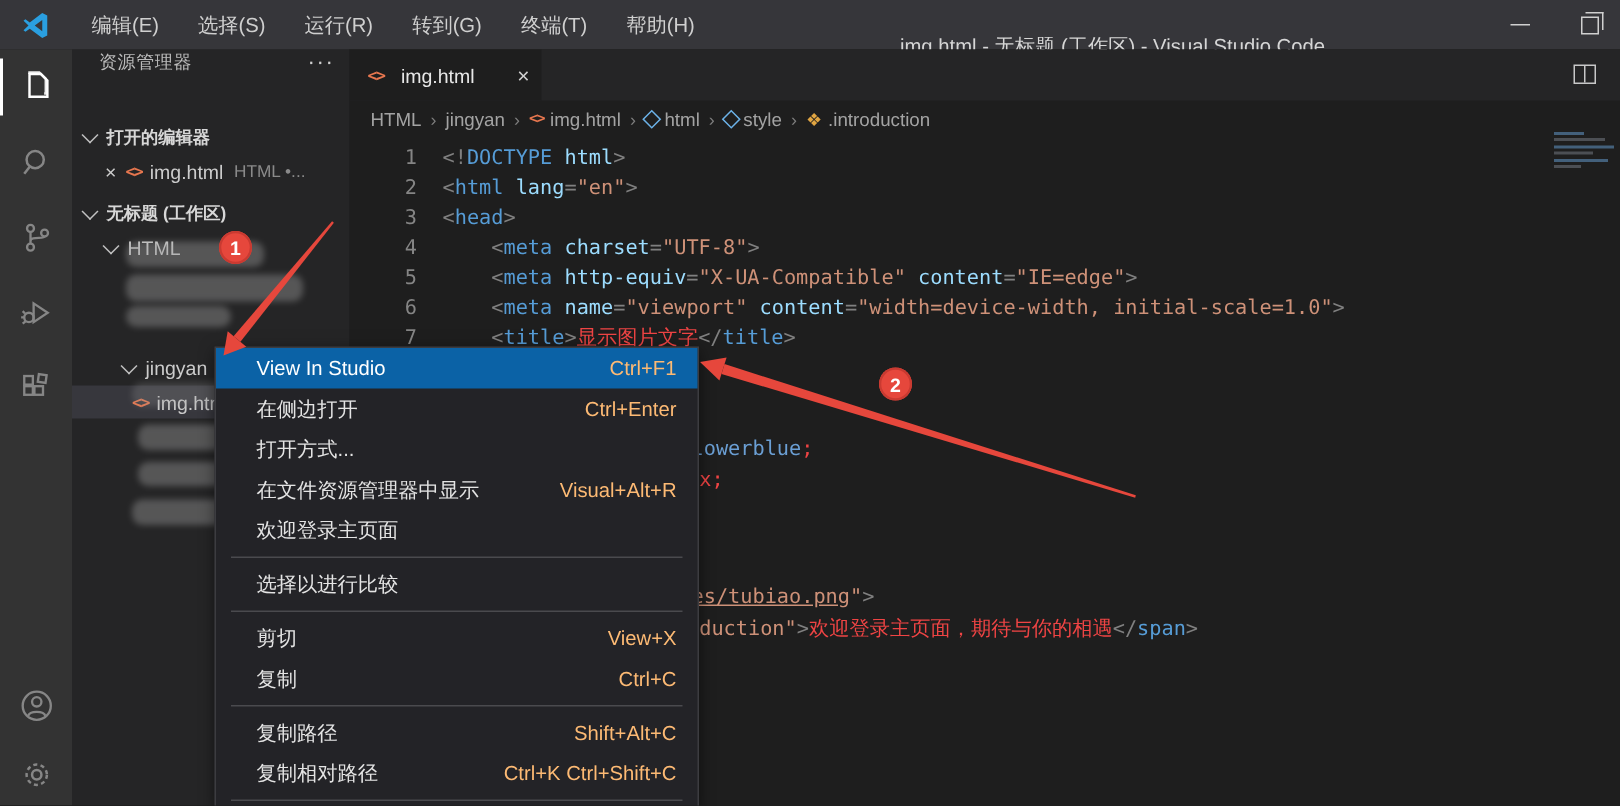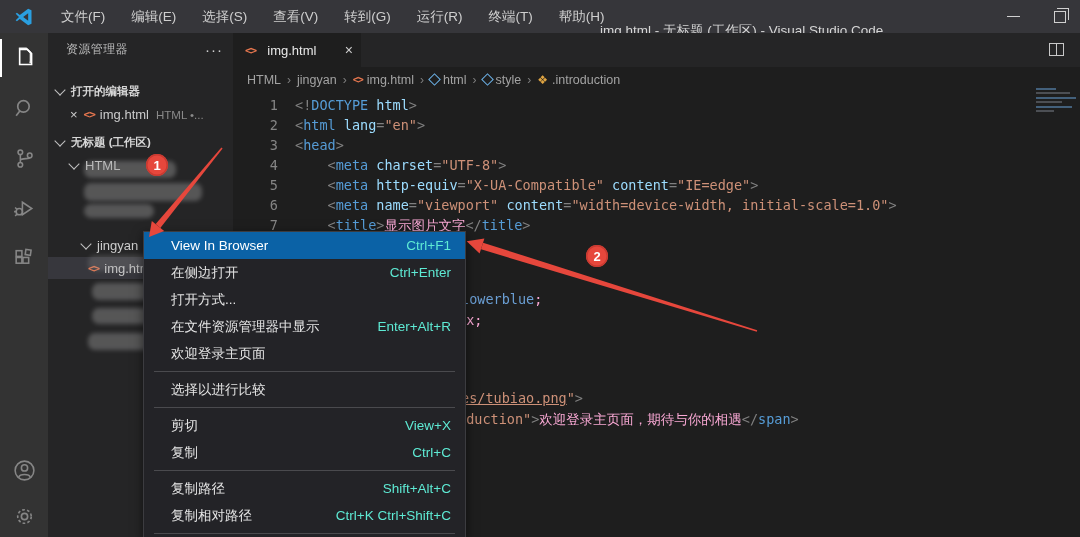--- a/index.html
+++ b/index.html
@@ -25,21 +25,21 @@
                  display:flex; flex-direction:column; align-items:center; }
   .act-icon { width:48px; height:50px; display:flex; align-items:center; justify-content:center;
               color:#868686; position:relative; }
   .act-icon.active { color:#ffffff; }
   .act-icon.active:before { content:""; position:absolute; left:0; top:6px; bottom:6px; width:2px; background:#ffffff; }
   .act-bottom { position:absolute; left:0; bottom:0; width:48px; display:flex; flex-direction:column; align-items:center; }
 
   
   .sidebar { position:absolute; left:48px; top:33px; width:185px; height:504px; background:#252526;
              color:#cccccc; font-size:13px; }
-  .sb-header { height:32px; display:flex; align-items:center; padding:0 10px 0 18px; }
+  .sb-header { height:32px; display:flex; align-items:flex-start; padding:0 10px 0 18px; }
   .sb-header-label { font-size:12px; color:#bbbbbb; letter-spacing:.4px; flex:1; }
   .sb-more { color:#cfcfcf; font-size:15px; letter-spacing:1px; cursor:pointer; }
   .sb-section { height:24px; display:flex; align-items:center; font-weight:bold; font-size:11.5px;
                 color:#d7d7d7; padding-left:4px; margin-top:8px; }
   .sb-section.ws { margin-top:4px; }
   .chev { width:8px; height:8px; border-right:1.3px solid #c2c2c2; border-bottom:1.3px solid #c2c2c2;
           transform:rotate(45deg); margin:0 7px 3px 4px; flex:0 0 auto; }
   .sb-row { height:23px; display:flex; align-items:center; white-space:nowrap; }
   .sb-row .close-x { color:#cccccc; font-size:13px; margin:0 6px 0 22px; }
   .file-ico { color:#e8774f; font-family:"DejaVu Sans Mono",monospace; font-size:11px; font-weight:bold;
@@ -63,66 +63,64 @@
   .bc-item { display:flex; align-items:center; gap:4px; }
   .bc-ico-file { color:#e8774f; font-family:"DejaVu Sans Mono",monospace; font-size:10px; font-weight:bold; letter-spacing:-1px; }
   .bc-cube { width:9px; height:9px; border:1.4px solid #6cb2e8; transform:rotate(45deg); flex:0 0 auto; }
   .bc-class { color:#e0a542; font-size:12px; font-weight:bold; }
 
   .code { font-family:"DejaVu Sans Mono","Liberation Mono",monospace; font-size:13.5px; margin-top:3px; }
   .code-line { height:20px; line-height:20px; white-space:pre; display:flex; }
   .lnum { width:45px; text-align:right; color:#858585; flex:0 0 auto; }
   .ltext { margin-left:17px; }
   .tok-tag { color:#569cd6; } .tok-attrname { color:#9cdcfe; } .tok-string { color:#ce9178; }
-  .tok-punct { color:#808080; } .tok-plain { color:#f9a8d4; }
+  .tok-punct { color:#808080; } .tok-plain { color:#ef4444; }
   .tok-cssval { color:#6b9fd4; }
   .tok-link { color:#ce9178; text-decoration:underline; }
   .frag { position:absolute; font-family:"DejaVu Sans Mono","Liberation Mono",monospace;
           font-size:13.5px; line-height:20px; white-space:pre; }
 
   .minimap { position:absolute; right:0; top:52px; width:52px; height:34px; opacity:.85; }
   .minimap div { height:2px; margin:2.5px 0 0 8px; background:#4a6c8c; }
   .minimap div:nth-child(2){ width:34px; background:#55585e; }
   .minimap div:nth-child(1){ width:20px; }
   .minimap div:nth-child(3){ width:40px; }
   .minimap div:nth-child(4){ width:26px; background:#55585e; }
   .minimap div:nth-child(5){ width:36px; }
   .minimap div:nth-child(6){ width:18px; background:#55585e; }
 
   
   .ctxmenu { position:absolute; left:143px; top:231px; width:323px; background:#232327;
              border:1px solid #3c3c40; box-shadow:0 3px 10px rgba(0,0,0,.55); color:#e4e4e4;
              font-size:13.5px; padding:0; z-index:30; }
   .ctx-row { height:27px; display:flex; align-items:center; padding:0 14px 0 27px; cursor:default; }
-  .ctx-row .sc { margin-left:auto; color:#5eead4; }
+  .ctx-row .sc { margin-left:auto; color:#fdba74; }
   .ctx-row.hl { color:#ffffff; }
   .ctx-sep { height:1px; background:#4a4a4e; margin:4px 10px; }
 
   
   .anno { position:absolute; left:0; top:0; width:1080px; height:537px; z-index:50; pointer-events:none; }
   .badge { position:absolute; width:22px; height:22px; border-radius:50%; background:#e6473c;
            color:#fff; font-size:13px; font-weight:bold; display:flex; align-items:center;
            justify-content:center; box-shadow:inset 0 0 0 1.5px #c93a31; }
 </style>
 </head>
 <body>
 
 <div class="app">
 
   <div class="titlebar">
     <svg class="vscode-logo" viewBox="0 0 24 24">
       <path fill="#2a9fe0" d="M17 2 L21 4 L21 20 L17 22 L7 14.5 L3.5 17 L2 15.8 L6 12 L2 8.2 L3.5 7 L7 9.5 Z M17 7.5 L11 12 L17 16.5 Z"></path>
     </svg>
     <div style="display:flex;">
-        <div class="menu-item">文件(F)</div>
         <div class="menu-item">编辑(E)</div>
         <div class="menu-item">选择(S)</div>
-        <div class="menu-item">查看(V)</div>
+        <div class="menu-item">运行(R)</div>
         <div class="menu-item">转到(G)</div>
-        <div class="menu-item">运行(R)</div>
         <div class="menu-item">终端(T)</div>
         <div class="menu-item">帮助(H)</div>
       </div>
     <div class="win-title">img.html - 无标题 (工作区) - Visual Studio Code</div>
     <div class="win-controls">
       <div class="win-min"></div>
       <div class="win-restore"></div>
     </div>
   </div>
 
@@ -287,33 +285,33 @@
 
   <div>
       <span class="frag" style="left: 461px; top: 289px;"><span class="tok-cssval">lowerblue</span><span class="tok-plain">;</span></span>
       <span class="frag" style="left: 458px; top: 310px;"><span class="tok-plain">ox;</span></span>
       <span class="frag" style="left: 461px; top: 388px;"><span class="tok-link">es/tubiao.png</span><span class="tok-string">"</span><span class="tok-punct">&gt;</span></span>
       <span class="frag" style="left: 458px; top: 409px;"><span class="tok-string">oduction"</span><span class="tok-punct">&gt;</span><span class="tok-plain">欢迎登录主页面，期待与你的相遇</span><span class="tok-punct">&lt;/</span><span class="tok-tag">span</span><span class="tok-punct">&gt;</span></span>
     </div>
 
   <div class="ctxmenu">
       <div class="ctx-row hl" style="background: rgb(11, 98, 166);">
-        <span>View In Browser</span>
+        <span>View In Studio</span>
         <span class="sc">Ctrl+F1</span>
       </div>
       <div class="ctx-row">
         <span>在侧边打开</span>
         <span class="sc">Ctrl+Enter</span>
       </div>
       <div class="ctx-row">
         <span>打开方式...</span>
       </div>
       <div class="ctx-row">
         <span>在文件资源管理器中显示</span>
-        <span class="sc">Enter+Alt+R</span>
+        <span class="sc">Visual+Alt+R</span>
       </div>
       <div class="ctx-row">
         <span>欢迎登录主页面</span>
       </div>
       <div class="ctx-sep"></div>
       <div class="ctx-row">
         <span>选择以进行比较</span>
       </div>
       <div class="ctx-sep"></div>
       <div class="ctx-row">

